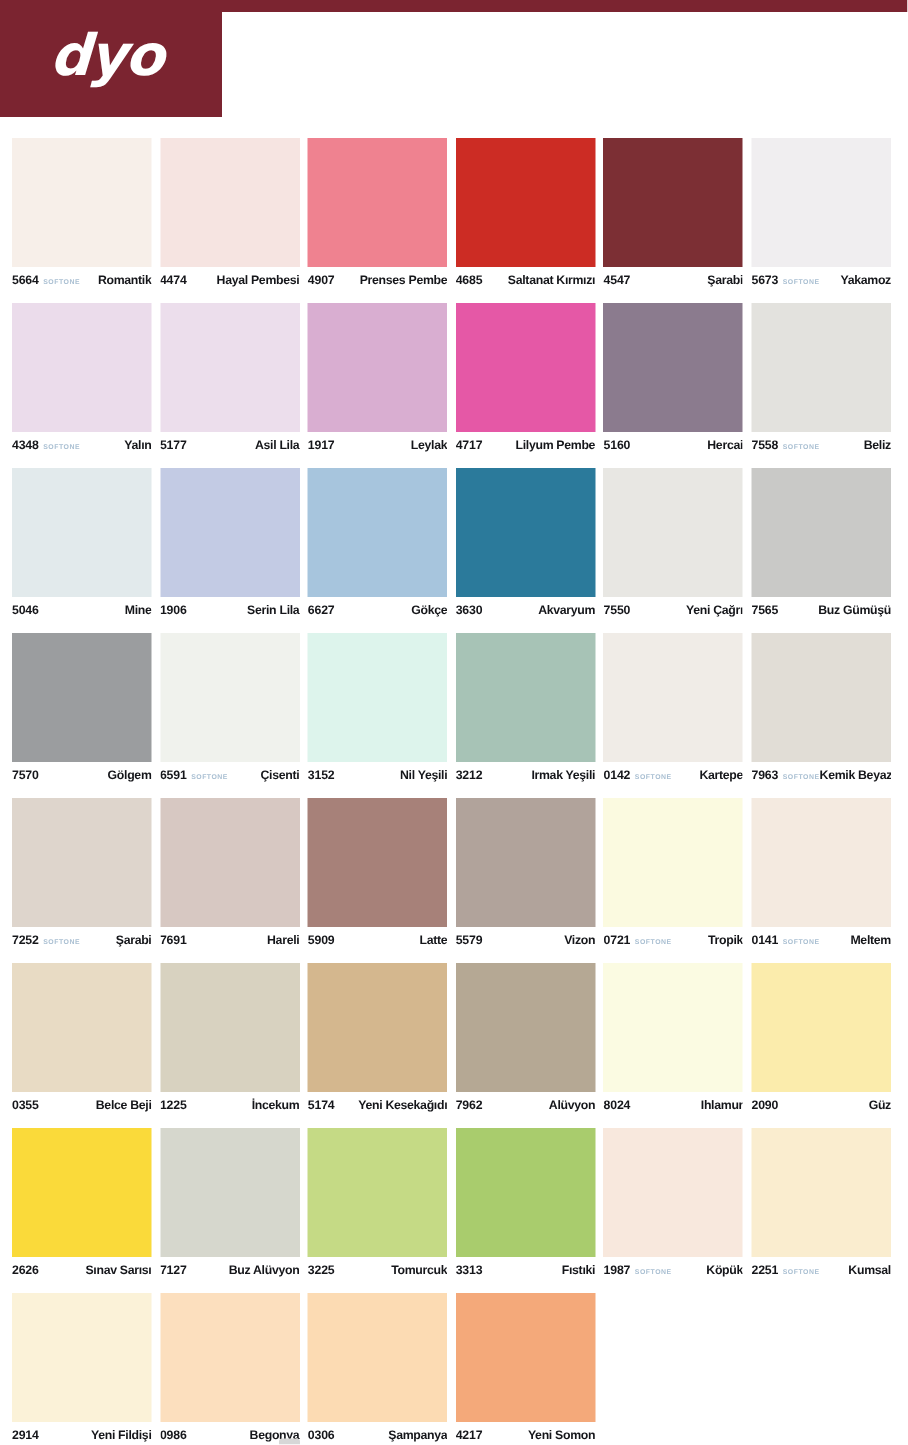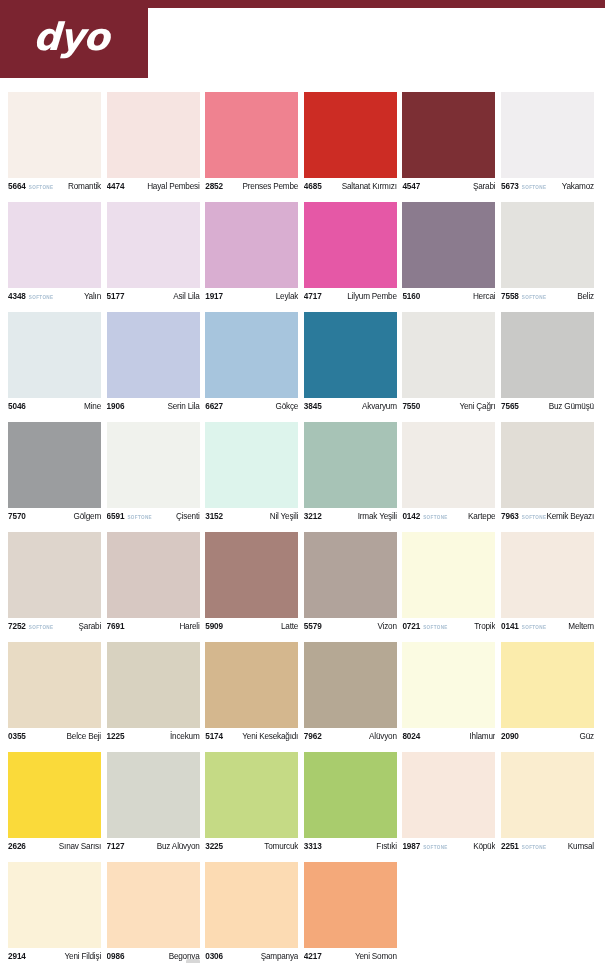--- a/index.html
+++ b/index.html
@@ -87,21 +87,21 @@
     font-weight: 700;
     color: #a9bfd2;
     letter-spacing: 0.35px;
     margin-left: 3px;
     flex: 0 0 auto;
     position: relative;
     top: -0.5px;
   }
   .cname {
     font-size: 8.2px;
-    font-weight: 400;
+    font-weight: 700;
     color: #15161a;
     letter-spacing: -0.2px;
     margin-left: auto;
     flex: 0 0 auto;
   }
 
   
   .bottom-artifact {
     position: absolute;
     left: 186px;
@@ -135,21 +135,21 @@
       <div class="cell">
         <div class="swatch" style="background: rgb(246, 228, 225);"></div>
         <div class="caption">
           <span class="code">4474</span>
           <span class="cname">Hayal Pembesi</span>
         </div>
       </div>
       <div class="cell">
         <div class="swatch" style="background: rgb(239, 130, 144);"></div>
         <div class="caption">
-          <span class="code">2852</span>
+          <span class="code">4907</span>
           <span class="cname">Prenses Pembe</span>
         </div>
       </div>
       <div class="cell">
         <div class="swatch" style="background: rgb(204, 44, 36);"></div>
         <div class="caption">
           <span class="code">4685</span>
           <span class="cname">Saltanat Kırmızı</span>
         </div>
       </div>
@@ -229,21 +229,21 @@
       <div class="cell">
         <div class="swatch" style="background: rgb(167, 197, 221);"></div>
         <div class="caption">
           <span class="code">6627</span>
           <span class="cname">Gökçe</span>
         </div>
       </div>
       <div class="cell">
         <div class="swatch" style="background: rgb(43, 122, 155);"></div>
         <div class="caption">
-          <span class="code">3845</span>
+          <span class="code">3630</span>
           <span class="cname">Akvaryum</span>
         </div>
       </div>
       <div class="cell">
         <div class="swatch" style="background: rgb(232, 231, 227);"></div>
         <div class="caption">
           <span class="code">7550</span>
           <span class="cname">Yeni Çağrı</span>
         </div>
       </div>

